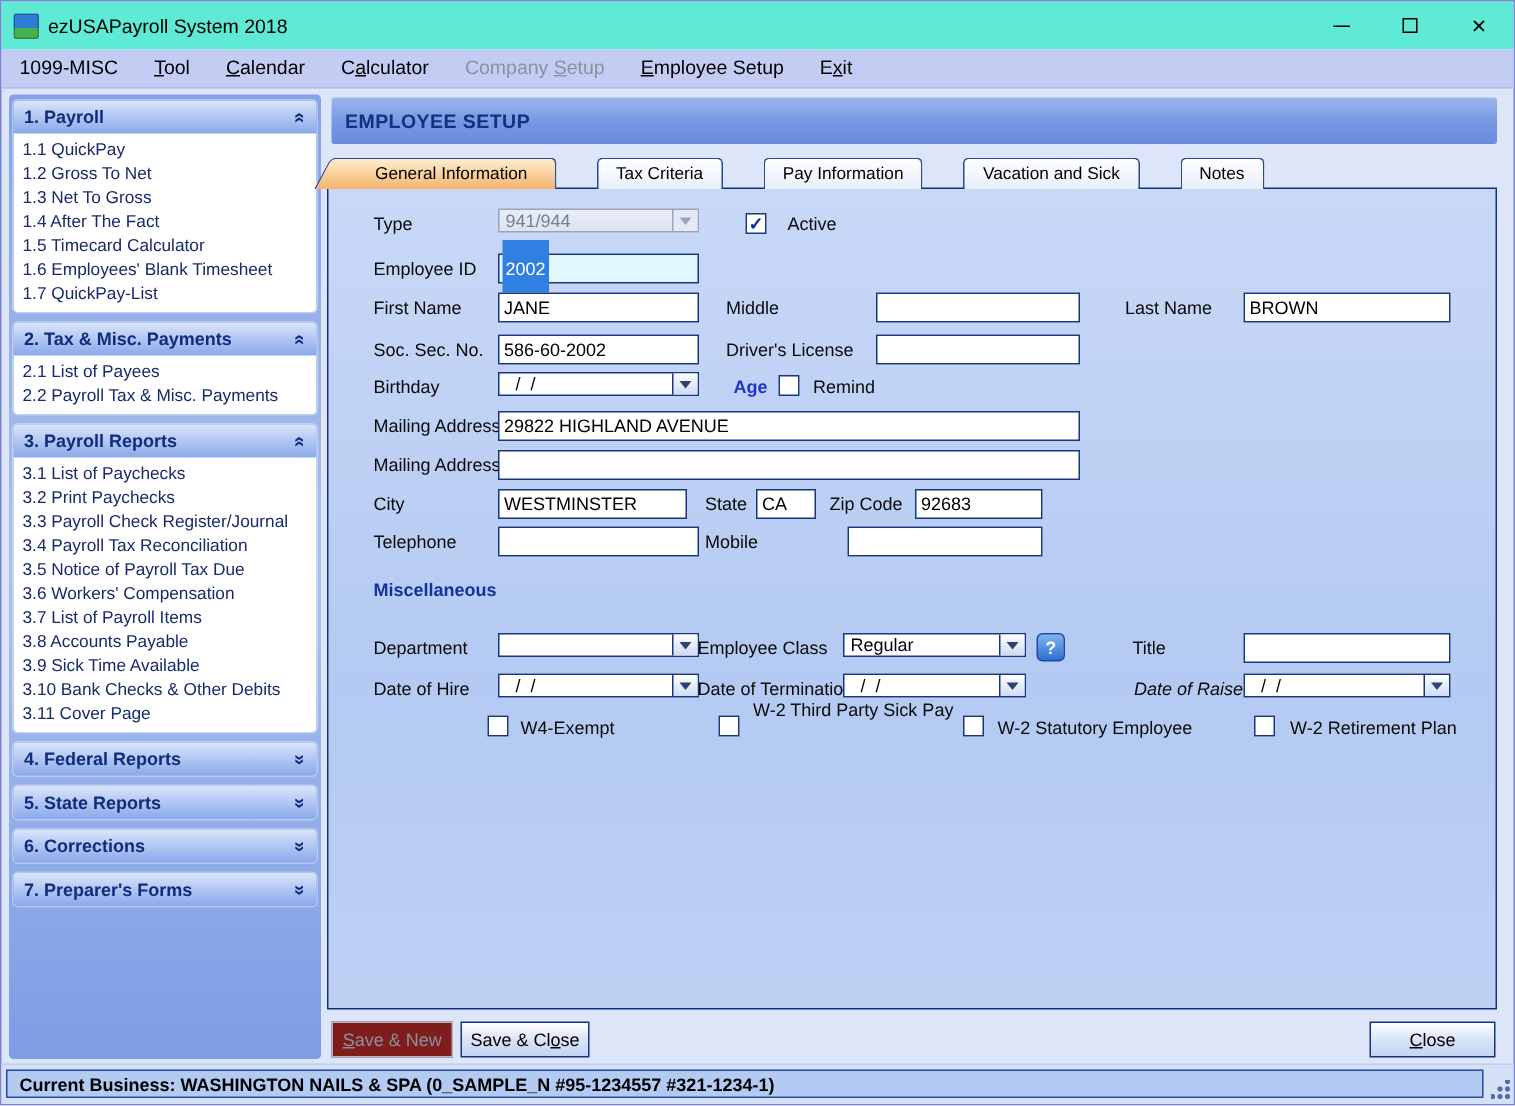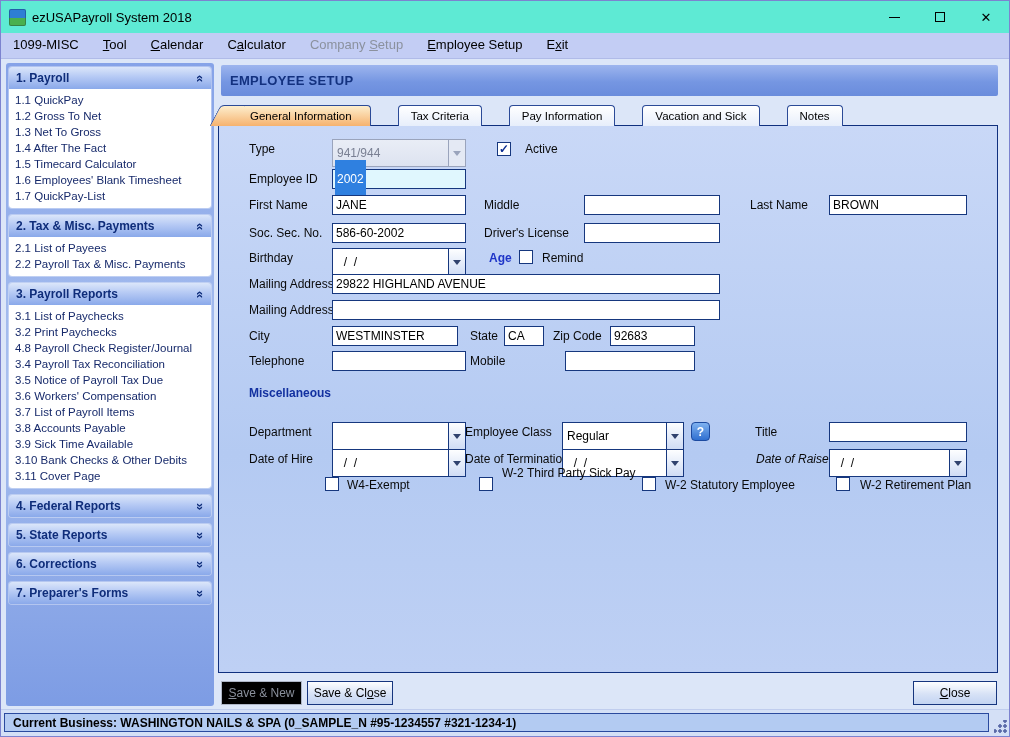--- a/index.html
+++ b/index.html
@@ -98,21 +98,21 @@
     position: absolute; height: 20px; border: 1px solid #16377e; background: #fff;
     font-family: "Liberation Sans", sans-serif; font-size: 12px; padding: 0 3px; color: #000;
   }
   .input-like {
     position: absolute; height: 20px; border: 1px solid #16377e;
     display: flex; align-items: center; padding: 0 2px; font-size: 12px;
   }
   .input-like.focus-cyan { background: #e0f7fe; }
   .sel-text { background: #2f80e0; color: #ffffff; padding: 12px 2px; }
   .combo {
-    position: absolute; height: 28px; border: 1px solid #16377e; background: #fff;
+    position: absolute; height: 16px; border: 1px solid #16377e; background: #fff;
     display: flex; align-items: center; font-size: 12px;
   }
   .combo .cval { flex: 1; padding: 0 4px; white-space: nowrap; overflow: hidden; }
   .combo .cbtn {
     width: 17px; align-self: stretch; border-left: 1px solid #16377e;
     background: linear-gradient(180deg, #fdfeff 0%, #cfdcf5 100%);
     display: flex; align-items: center; justify-content: center;
   }
   .combo.disabled { border-color: #9aa4bc; background: linear-gradient(180deg,#e9edf6,#dde3f0); color: #7a8093; }
   .combo.disabled .cbtn { border-left-color: #9aa4bc; background: #e4e9f4; }
@@ -131,21 +131,21 @@
     display: flex; align-items: center; justify-content: center; cursor: pointer;
   }
 
   
   .btn {
     position: absolute; height: 24px; border: 1px solid #16357e;
     background: linear-gradient(180deg, #fdfeff 0%, #d7e2f6 55%, #c3d4f2 100%);
     font-family: "Liberation Sans", sans-serif; font-size: 12px; color: #000;
     display: flex; align-items: center; justify-content: center; cursor: pointer;
   }
-  .btn.disabled { border-color: #aeb6c6; background: #000000; color: #8a909c; cursor: default; }
+  .btn.disabled { border-color: #aeb6c6; background: #7f1d1d; color: #8a909c; cursor: default; }
 
   
   .statusbar {
     position: absolute; left: 0; right: 0; bottom: 0; height: 27px;
     background: #d4e0f6; border-top: 1px solid #c0cdee;
   }
   .status-box {
     position: absolute; left: 3px; top: 3px; right: 20px; height: 19px;
     border: 1px solid #2a4a9e; background: #b3cbf2;
     display: flex; align-items: center; padding: 0 8px;
@@ -224,21 +224,21 @@
     </div>
 
     <div class="side-section expanded">
       <div class="side-header">
         <span>3. Payroll Reports</span>
         <span class="chev up">«</span>
       </div>
       <div class="side-body">
         <div class="side-item">3.1 List of Paychecks</div>
         <div class="side-item">3.2 Print Paychecks</div>
-        <div class="side-item">4.8 Payroll Check Register/Journal</div>
+        <div class="side-item">3.3 Payroll Check Register/Journal</div>
         <div class="side-item">3.4 Payroll Tax Reconciliation</div>
         <div class="side-item">3.5 Notice of Payroll Tax Due</div>
         <div class="side-item">3.6 Workers' Compensation</div>
         <div class="side-item">3.7 List of Payroll Items</div>
         <div class="side-item">3.8 Accounts Payable</div>
         <div class="side-item">3.9 Sick Time Available</div>
         <div class="side-item">3.10 Bank Checks &amp; Other Debits</div>
         <div class="side-item">3.11 Cover Page</div>
       </div>
     </div>

